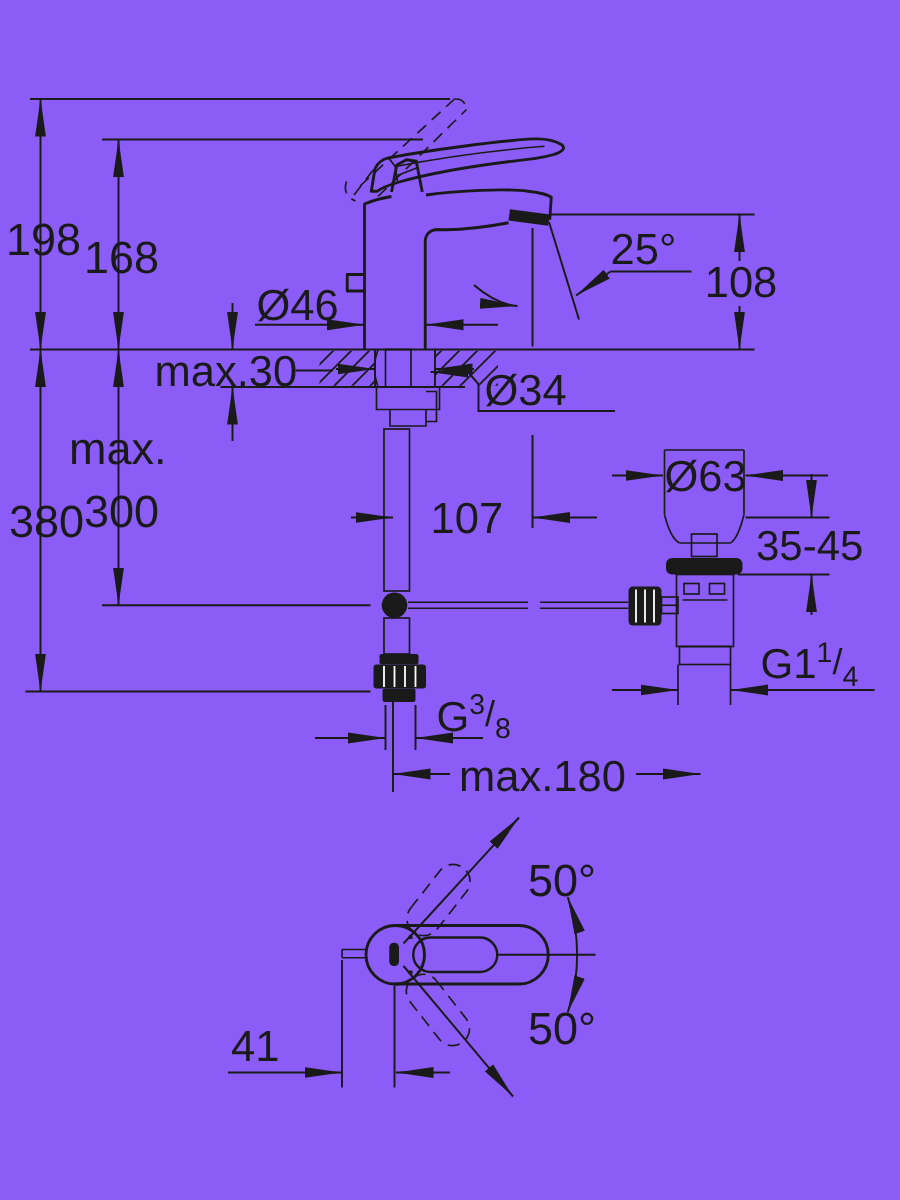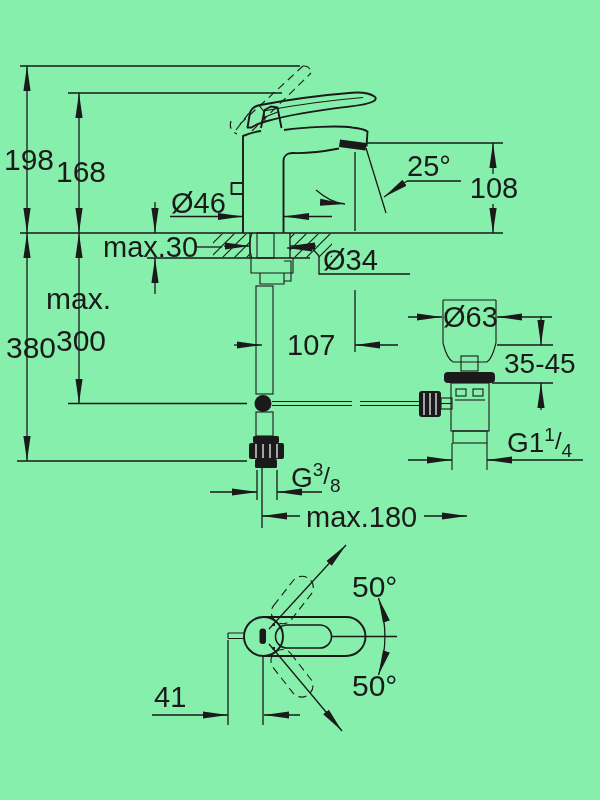--- a/index.html
+++ b/index.html
@@ -1,16 +1,16 @@
 <!DOCTYPE html>
 <html><head>
 <meta charset="utf-8">
 <style>
   html,body{margin:0;padding:0;background:#ffffff;}
-  .canvas{width:600px;height:800px;background:#86efac;position:relative;}
+  .canvas{width:600px;height:800px;background:#8b5cf6;position:relative;}
   svg{display:block;}
   text{font-family:"Liberation Sans","DejaVu Sans",sans-serif;fill:#1a1a1a;stroke:none;}
   .dim{stroke-width:1.3;fill:none;}
   .obj{stroke-width:1.9;fill:none;stroke-linejoin:round;}
   .thin{stroke-width:1.1;fill:none;}
   .dash{stroke-dasharray:8 5;}
   .ink{fill:#1a1a1a;stroke:none;}
   .knurl{stroke:#ffffff;stroke-width:1.2;}
 </style>
 </head>

